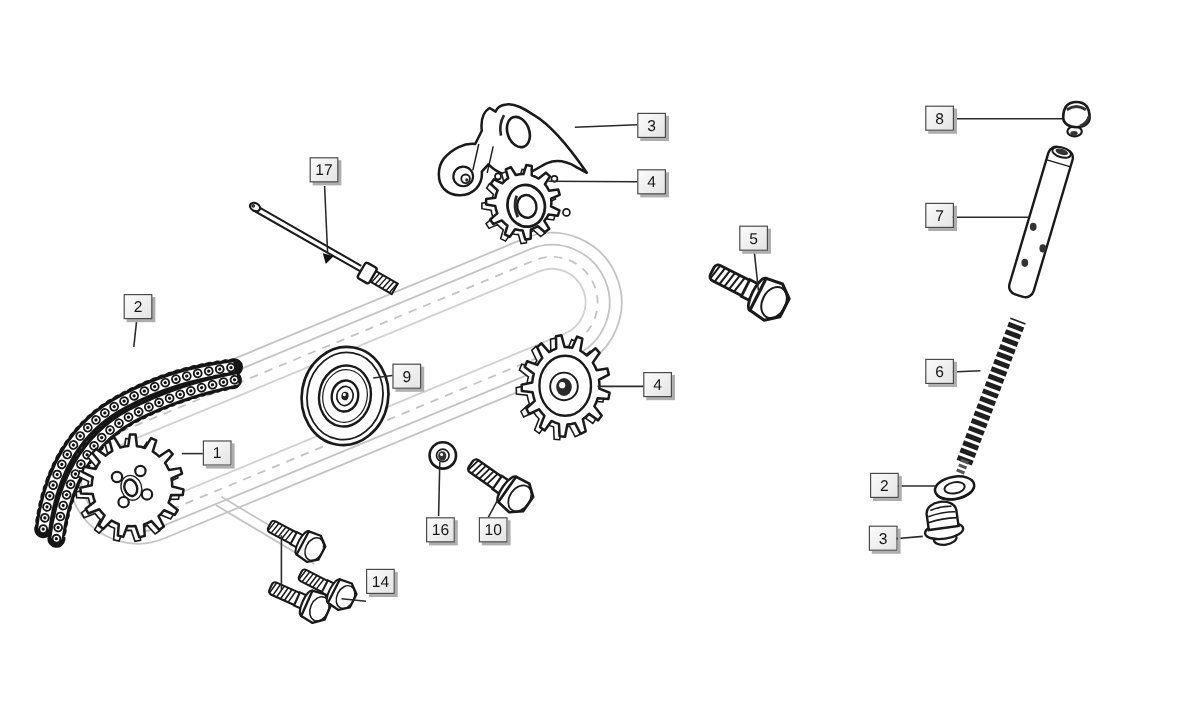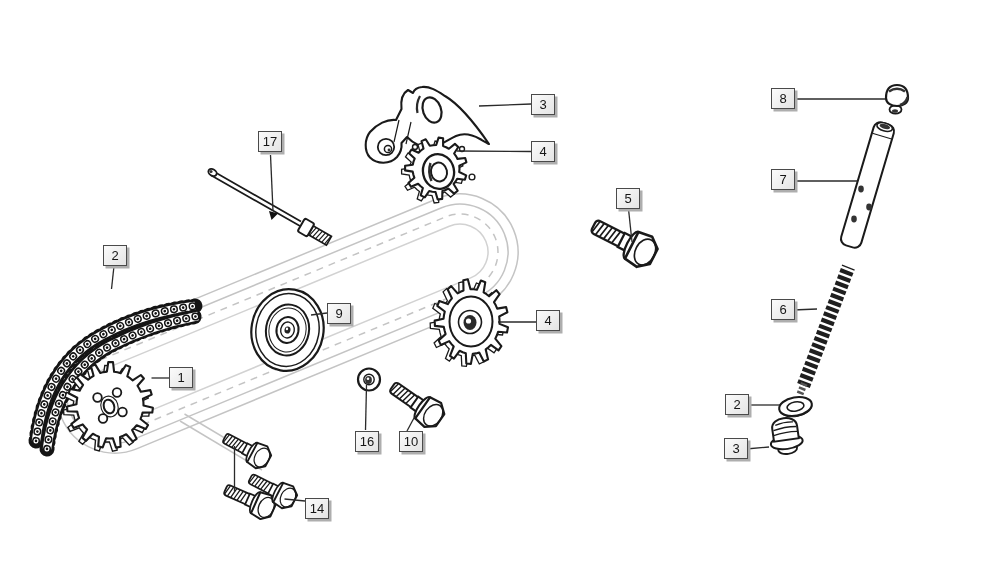--- a/index.html
+++ b/index.html
@@ -253,21 +253,21 @@
     </div>
   <div class="callout" style="left:536px;top:310px">
       <span>4</span>
     </div>
   <div class="callout" style="left:258px;top:131px">
       <span>17</span>
     </div>
   <div class="callout" style="left:724px;top:438px">
       <span>3</span>
     </div>
-  <div class="callout" style="left:305px;top:498px">
+  <div class="callout" style="left:305px;top:474px">
       <span>14</span>
     </div>
   <div class="callout" style="left:725px;top:394px">
       <span>2</span>
     </div>
   <div class="callout" style="left:355px;top:431px">
       <span>16</span>
     </div>
 
 </div>

